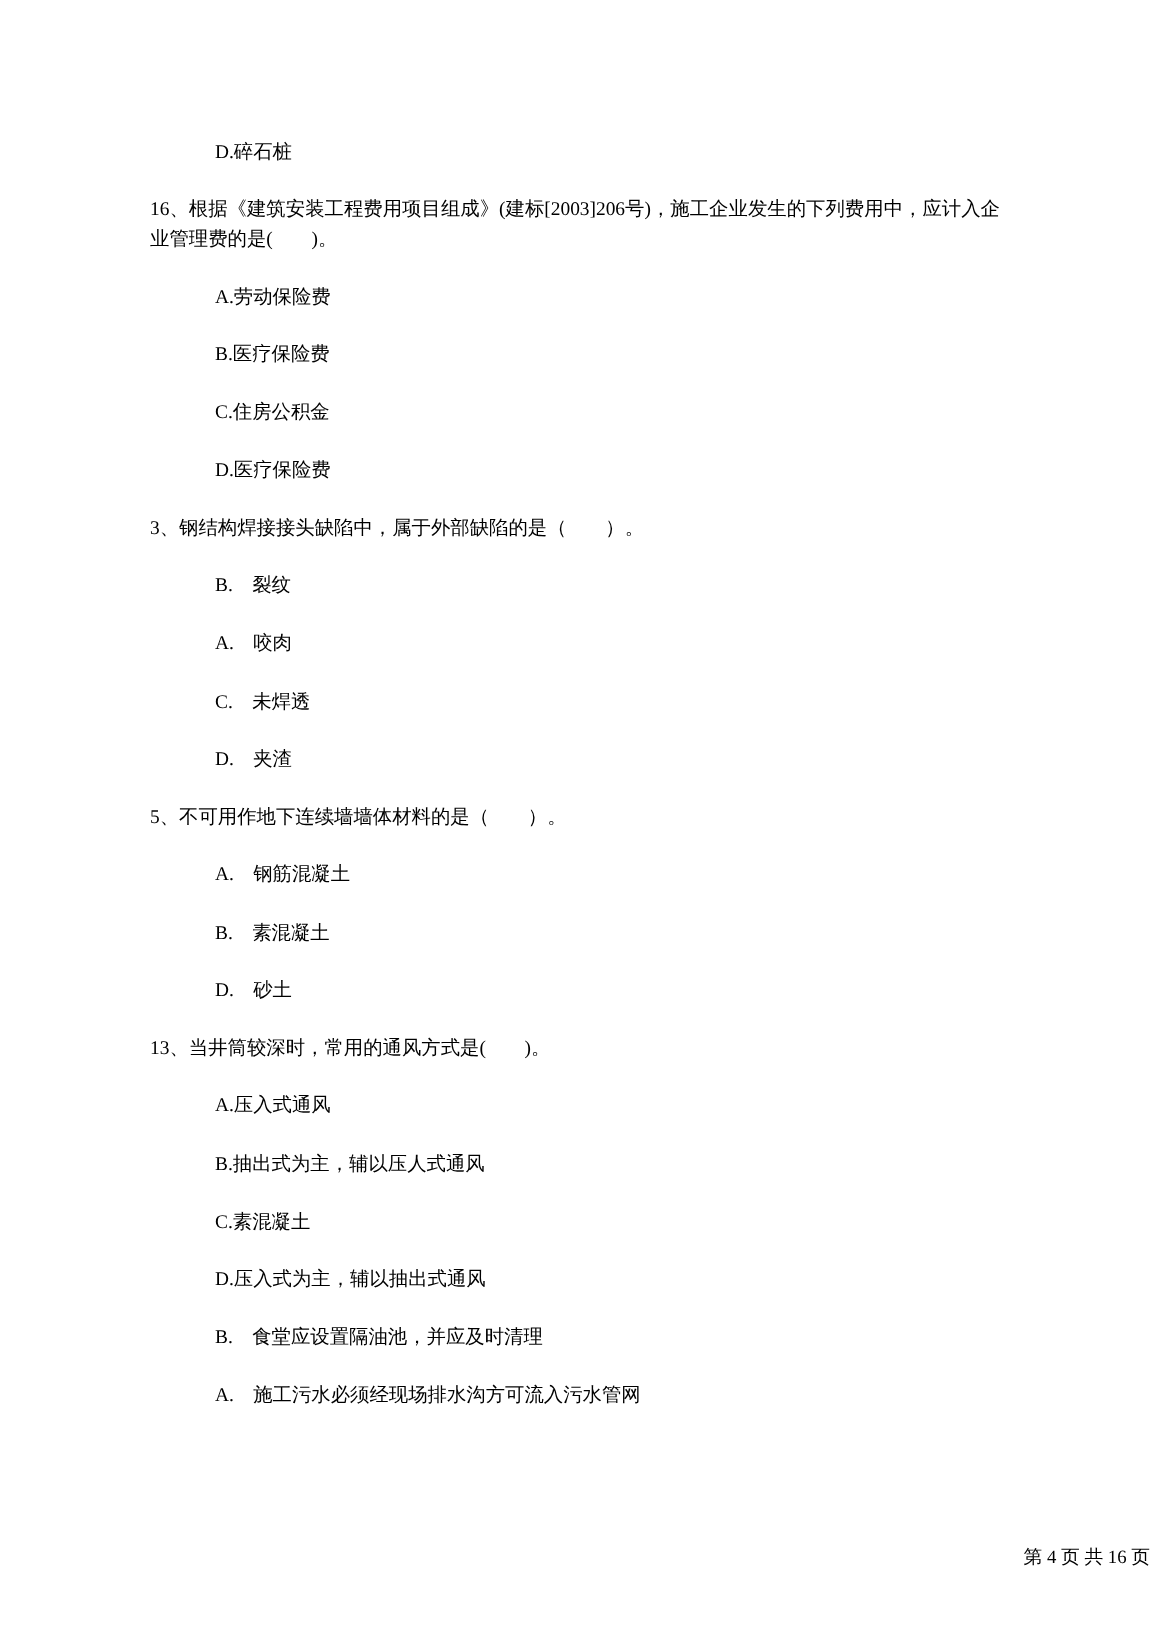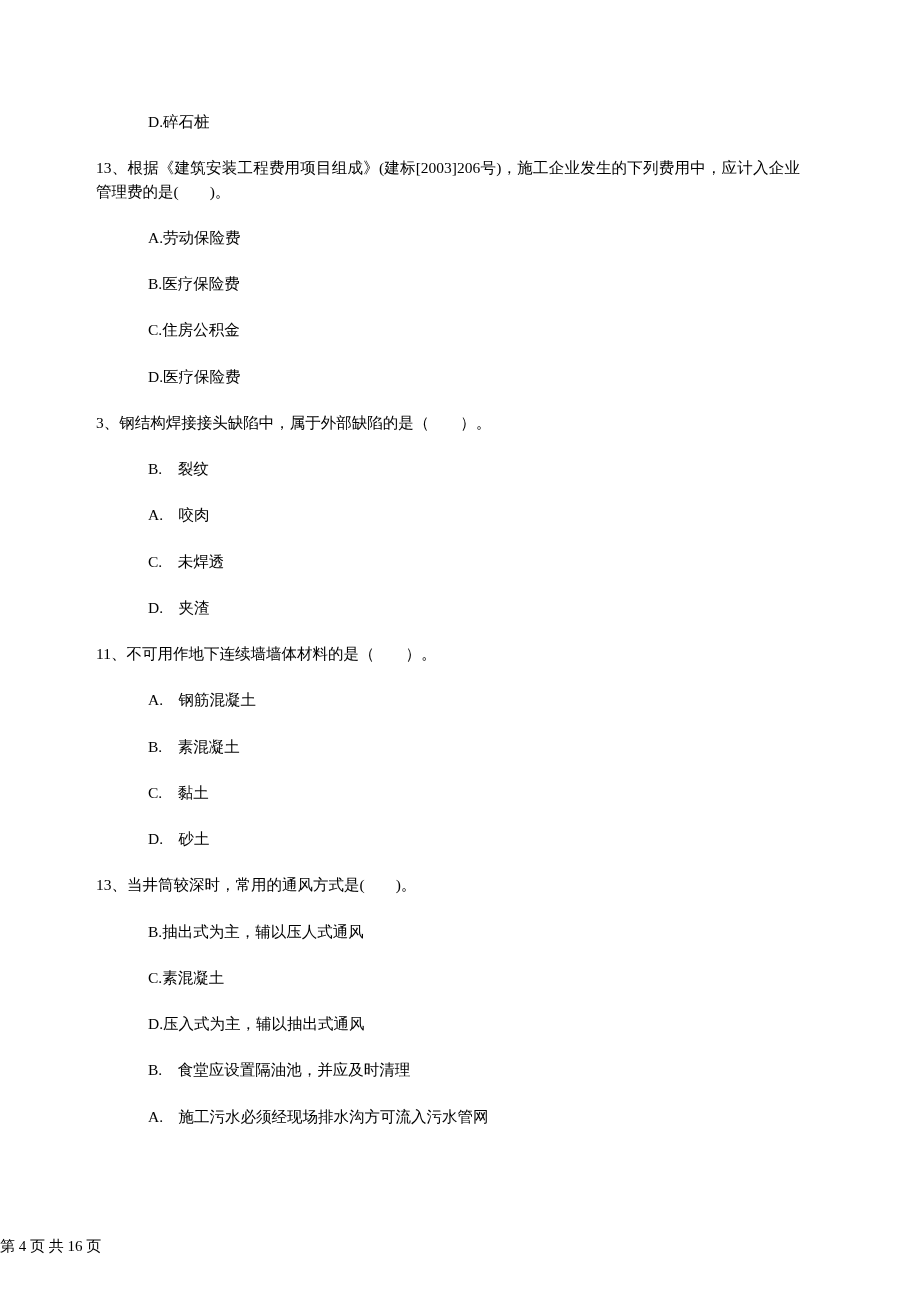--- a/index.html
+++ b/index.html
@@ -8,66 +8,66 @@
     background: #ffffff;
     font-family: "SimSun", "宋体", serif;
     font-size: 15.5px;
     color: #000000;
     line-height: 1.5;
   }
   .page {
     width: 920px;
     height: 1302px;
     box-sizing: border-box;
-    padding: 110px 120px 0 96px;
+    padding: 110px 120px 0 120px;
     position: relative;
   }
   .option-line {
     padding-left: 52px;
     margin-bottom: 23px;
   }
   .question-line {
     margin-bottom: 23px;
     text-align: justify;
   }
   .footer {
     position: absolute;
     bottom: 45px;
     width: 100%;
     left: 0;
-    text-align: left;
+    text-align: right;
     font-size: 15px;
   }
 </style>
 </head>
 <body>
 
 <div class="page">
 
   <div class="option-line">D.碎石桩</div>
 
-  <div class="question-line">13、根据《建筑安装工程费用项目组成》(建标[2003]206号)，施工企业发生的下列费用中，应计入企业管理费的是(　　)。</div>
+  <div class="question-line">16、根据《建筑安装工程费用项目组成》(建标[2003]206号)，施工企业发生的下列费用中，应计入企业管理费的是(　　)。</div>
   <div class="option-line">A.劳动保险费</div>
   <div class="option-line">B.医疗保险费</div>
   <div class="option-line">C.住房公积金</div>
   <div class="option-line">D.医疗保险费</div>
 
   <div class="question-line">3、钢结构焊接接头缺陷中，属于外部缺陷的是（　　）。</div>
   <div class="option-line">B.　裂纹</div>
   <div class="option-line">A.　咬肉</div>
   <div class="option-line">C.　未焊透</div>
   <div class="option-line">D.　夹渣</div>
 
-  <div class="question-line">11、不可用作地下连续墙墙体材料的是（　　）。</div>
+  <div class="question-line">5、不可用作地下连续墙墙体材料的是（　　）。</div>
   <div class="option-line">A.　钢筋混凝土</div>
   <div class="option-line">B.　素混凝土</div>
-  <div class="option-line">C.　黏土</div>
   <div class="option-line">D.　砂土</div>
 
   <div class="question-line">13、当井筒较深时，常用的通风方式是(　　)。</div>
+  <div class="option-line">A.压入式通风</div>
   <div class="option-line">B.抽出式为主，辅以压人式通风</div>
   <div class="option-line">C.素混凝土</div>
   <div class="option-line">D.压入式为主，辅以抽出式通风</div>
 
   <div class="option-line">B.　食堂应设置隔油池，并应及时清理</div>
   <div class="option-line">A.　施工污水必须经现场排水沟方可流入污水管网</div>
 
   <div class="footer">第 4 页 共 16 页</div>
 </div>
 

